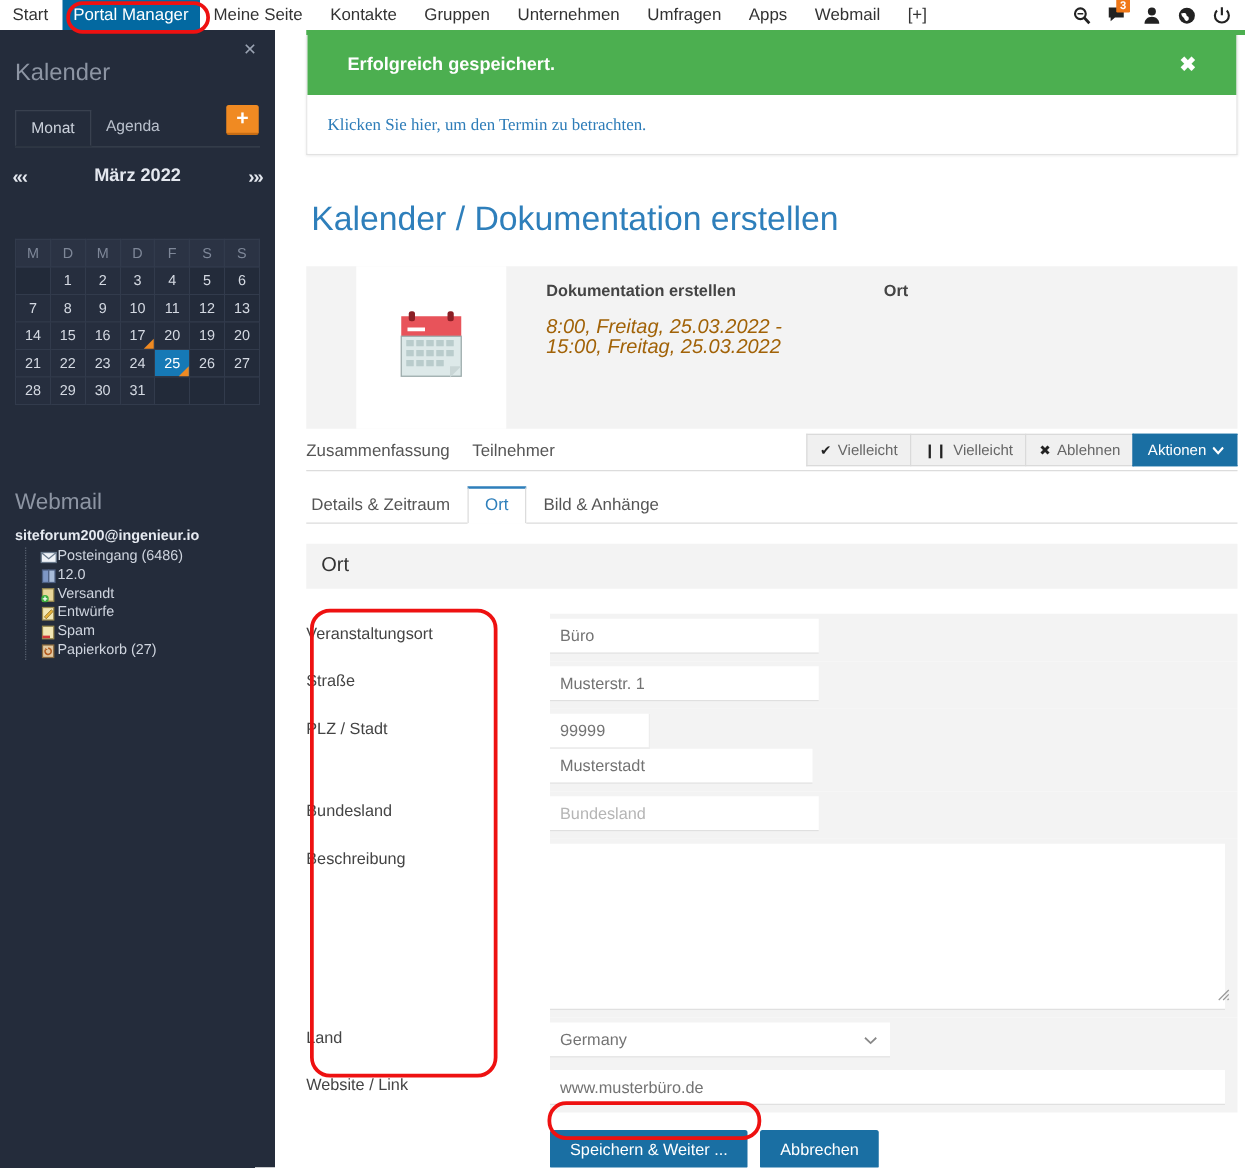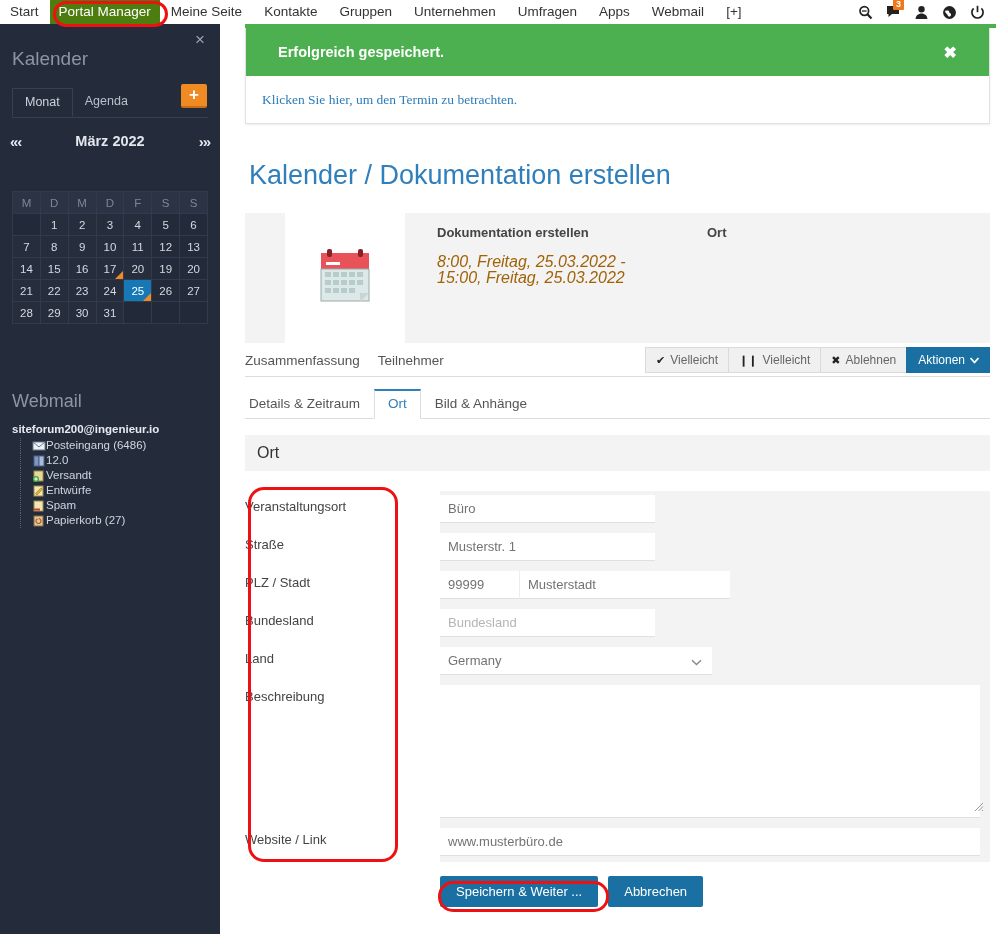--- a/index.html
+++ b/index.html
@@ -19,21 +19,21 @@
     display:flex; align-items:center;
     z-index:30;
   }
   #topnav .navlinks{ display:flex; align-items:center; height:24px; }
   #topnav .navlink{
     font-size:13.5px; color:#333; padding:0 11px; line-height:24px;
     white-space:nowrap; cursor:pointer;
   }
   #topnav .navlink.first{ padding-left:10px; }
   #topnav .navlink.active{
-    background:#4d7c0f; color:#ffffff; height:24px;
+    background:#0369a1; color:#ffffff; height:24px;
     padding:0 9px;
   }
   .active-wrap{ position:relative; }
   .annot{
     position:absolute; border:3px solid #ee1111; border-radius:12px;
     pointer-events:none; z-index:50;
   }
   #topnav .spacer{ flex:1 1 auto; }
   #topnav .icons{ display:flex; align-items:center; gap:13px; padding-right:11px; }
   #topnav .icons .ic{ position:relative; width:15px; height:15px; display:block; cursor:pointer; }
@@ -228,21 +228,21 @@
     width:195px; font-size:13px; color:#444; padding-top:8px; flex:0 0 195px;
   }
   .fctl{ flex:1 1 auto; }
   .inp{
     background:#ffffff; border:none; border-bottom:1px solid #e0e0e0;
     height:28px; font-size:13px; color:#737373; padding:0 8px; width:215px;
     font-family:"Liberation Sans", sans-serif; outline:none;
   }
   .inp::placeholder{ color:#b5b5b5; }
   .fieldwrap{ background:#f3f3f3; padding:4px 0 6px 0; }
-  .pair{ display:flex; }
+  .pair{ display:flex;flex-direction:column; }
   .inp.zip{ width:80px; border-right:1px solid #ededed; }
   .inp.city{ width:210px; }
   select.inp{
     width:272px; appearance:none; -webkit-appearance:none;
     background:#fff; cursor:pointer; padding-right:24px;
   }
   .selwrap{ position:relative; display:inline-block; }
   .selwrap .chev{
     position:absolute; right:10px; top:9px; pointer-events:none; color:#888;
     font-size:11px;
@@ -563,58 +563,58 @@
     <div class="frow">
       <div class="flabel">Bundesland</div>
       <div class="fctl">
         <div class="fieldwrap">
           <input class="inp" placeholder="Bundesland" style="">
         </div>
       </div>
     </div>
 
     <div class="frow">
-      <div class="flabel">Land</div>
-      <div class="fctl">
-        <div class="fieldwrap">
-          <span class="selwrap">
-            <select class="inp">
-              <option>Germany</option>
-            </select>
-            <span class="chev">
-              <svg width="11" height="7" viewBox="0 0 11 7">
-                  <path d="M1 1.2 L5.5 5.5 L10 1.2" fill="none" stroke="#888" stroke-width="1.4"></path>
-                </svg>
-            </span>
-          </span>
-        </div>
-      </div>
-    </div>
-
-    <div class="frow">
       <div class="flabel">Beschreibung</div>
       <div class="fctl">
         <div class="fieldwrap">
           <div class="tawrap">
             <textarea class="ta" style=""></textarea>
             <span class="grip">
               <svg width="12" height="12" viewBox="0 0 12 12">
                   <g stroke="#999" stroke-width="1">
                     <line x1="11" y1="3" x2="3" y2="11"></line>
                     <line x1="11" y1="6.5" x2="6.5" y2="11"></line>
                     <line x1="11" y1="10" x2="10" y2="11"></line>
                   </g>
                 </svg>
             </span>
           </div>
         </div>
       </div>
     </div>
 
     <div class="frow">
+      <div class="flabel">Land</div>
+      <div class="fctl">
+        <div class="fieldwrap">
+          <span class="selwrap">
+            <select class="inp">
+              <option>Germany</option>
+            </select>
+            <span class="chev">
+              <svg width="11" height="7" viewBox="0 0 11 7">
+                  <path d="M1 1.2 L5.5 5.5 L10 1.2" fill="none" stroke="#888" stroke-width="1.4"></path>
+                </svg>
+            </span>
+          </span>
+        </div>
+      </div>
+    </div>
+
+    <div class="frow">
       <div class="flabel">Website / Link</div>
       <div class="fctl">
         <div class="fieldwrap">
           <input class="inp web" value="www.musterbüro.de" style="">
         </div>
       </div>
     </div>
 
     <div id="actions">
       <button class="bbtn">Speichern &amp; Weiter ...</button>

